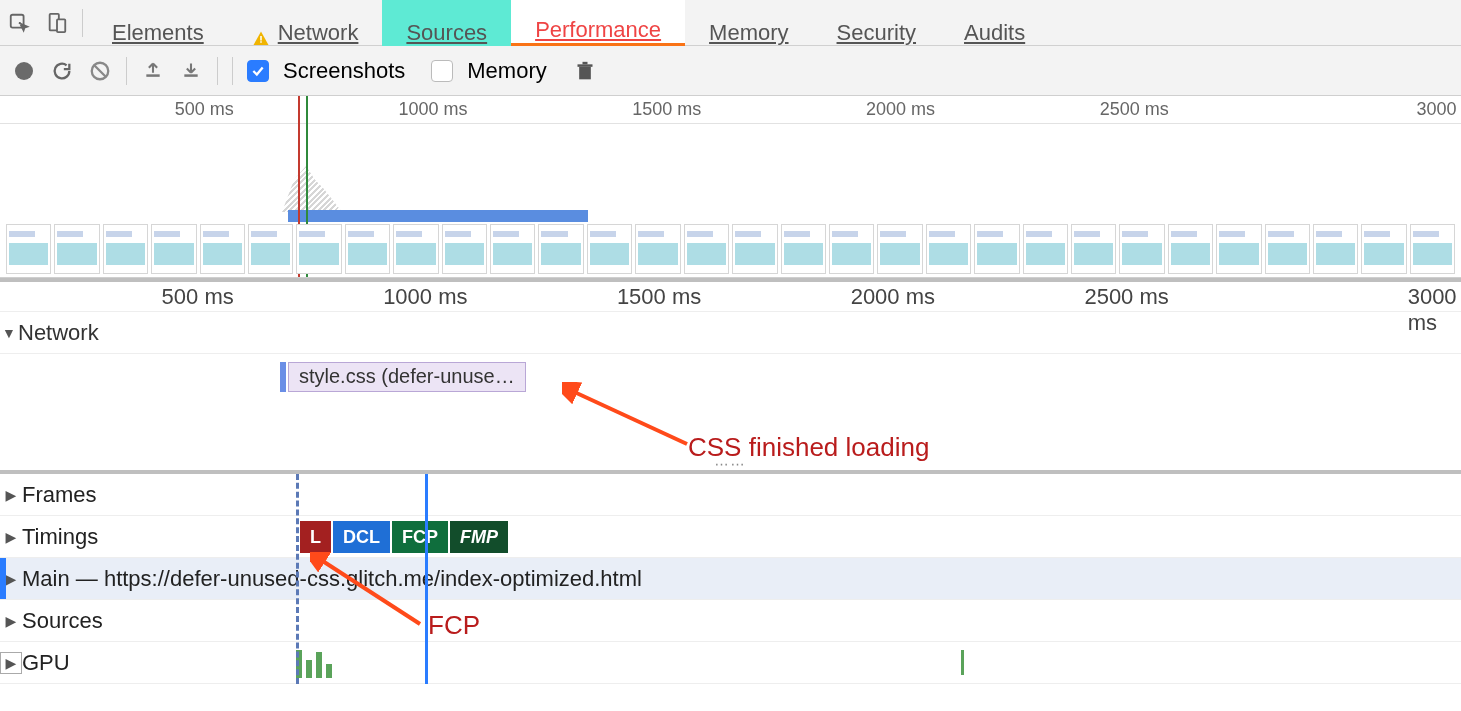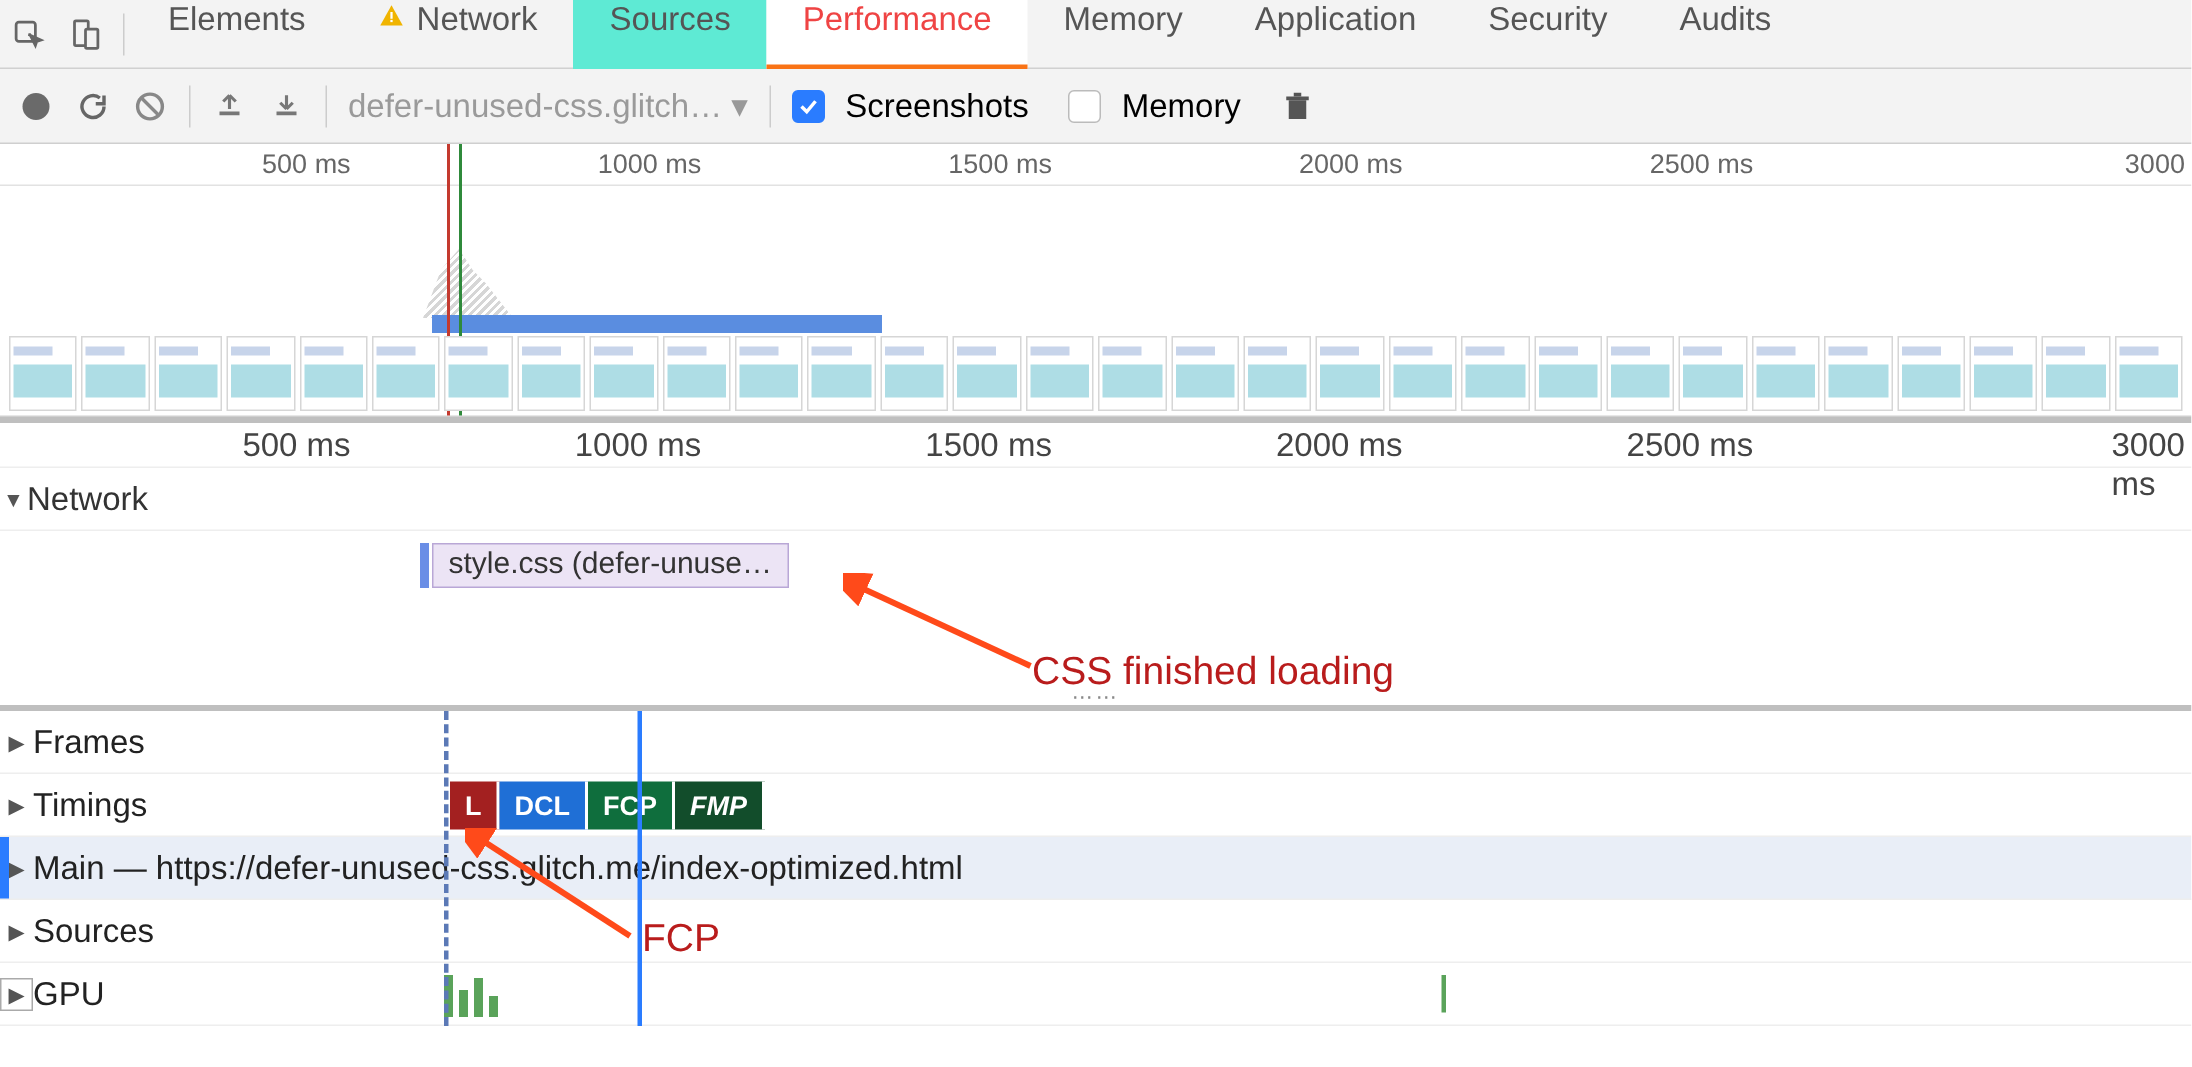--- a/index.html
+++ b/index.html
@@ -24,22 +24,23 @@
     color: #555;
   }
   .top-icon {
     width: 38px; height: 46px;
     display:flex;align-items:center;justify-content:center;
     color:#777;
   }
   .top-tabs .tab {
     padding: 0 24px;
     height: 46px;
-    display: flex; align-items:flex-start; gap:8px;
+    display: flex; align-items:flex-end; gap:8px;
     cursor: pointer;
+    text-decoration: underline;
   }
   .top-tabs .tab.active {
     color:#ef4444;
     border-bottom: 3px solid #f97316;
     background:#fff;
   }
   .top-tabs .tab.alt {
     background:#5eead4;
   }
   .warn-icon {
@@ -209,23 +210,20 @@
   <div class="tab alt">
       <span>Sources</span>
     </div>
   <div class="tab active">
       <span>Performance</span>
     </div>
   <div class="tab">
       <span>Memory</span>
     </div>
   <div class="tab">
-      <span>Application</span>
-    </div>
-  <div class="tab">
       <span>Security</span>
     </div>
   <div class="tab">
       <span>Audits</span>
     </div>
 </div>
 
 <div class="toolbar">
   <div class="tb-icon">
       <div class="record-dot"></div>
@@ -249,24 +247,20 @@
         <rect x="4" y="16" width="16" height="3"></rect>
       </svg>
   </div>
   <div class="tb-icon">
     <svg width="20" height="20" viewBox="0 0 24 24" fill="#777">
         <path d="M12 14 L12 3 M12 14 L7 9 M12 14 L17 9" stroke="#777" stroke-width="2.5" fill="none"></path>
         <rect x="4" y="16" width="16" height="3"></rect>
       </svg>
   </div>
   <div class="divider"></div>
-  <div class="filename">
-    <span>defer-unused-css.glitch…</span>
-    <span style="color:#999;">▾</span>
-  </div>
   <div class="divider"></div>
   <div class="chk checked">
     <svg width="14" height="14" viewBox="0 0 24 24" stroke="#fff" stroke-width="4" fill="none">
         <path d="M4 12 L10 18 L20 6"></path>
       </svg>
   </div>
   <span class="chk-label">Screenshots</span>
   <div class="chk"></div>
   <span class="chk-label">Memory</span>
   <div class="tb-icon">

